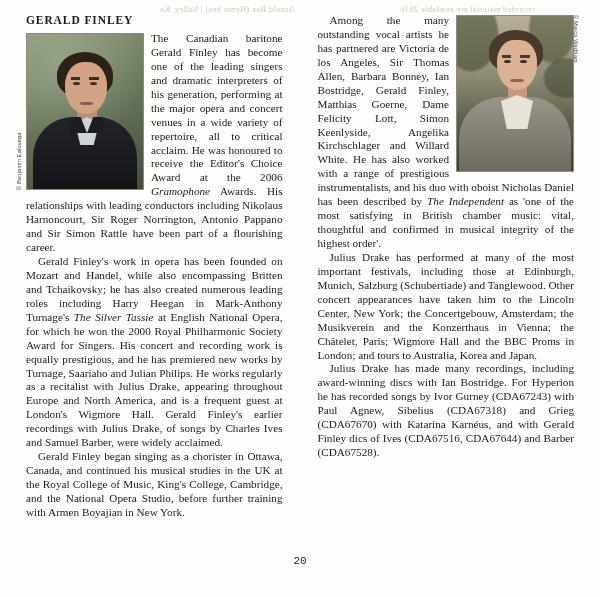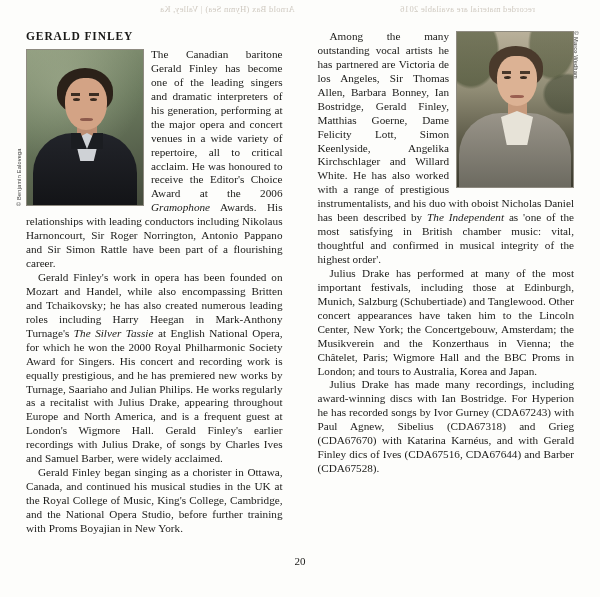--- a/index.html
+++ b/index.html
@@ -32,21 +32,21 @@
     letter-spacing: .3px;
     white-space: nowrap;
     overflow: hidden;
   }
   .bleed span { position: absolute; }
   .bleed .b1 { left: 160px; transform: scaleX(-1); }
   .bleed .b2 { left: 400px; transform: scaleX(-1); }
 
   .cols {
     position: absolute;
-    top: 30px;
+    top: 14px;
     left: 26px;
     width: 548px;
     display: flex;
     gap: 35px;
   }
   .col { width: 263px; }
 
   h2.name {
     font-family: "Liberation Serif", serif;
     font-size: 11.5px;
@@ -235,21 +235,21 @@
   p.body.first { text-indent: 0; }
   p.body + p.body { margin-top: 0; }
   .ital { font-style: italic; margin-top: 24px; }
 
   .folio {
     position: absolute;
     left: 0; right: 0;
     bottom: 30px;
     text-align: center;
     font-size: 11px;
-    font-family: Liberation Serif, serif;
+    font-family: Liberation Mono, monospace;
   }
 </style>
 </head>
 <body>
 
 <div class="page">
 
   <div class="bleed">
     <span class="b1">Arnold Bax (Hymn Sea) | Valley, Ka</span>
     <span class="b2">recorded material are available 2016</span>
@@ -274,21 +274,21 @@
           <div class="ph1-face"></div>
           <div class="ph1-brows"></div>
           <div class="ph1-eyeL"></div>
           <div class="ph1-eyeR"></div>
           <div class="ph1-mouth"></div>
         </div>
       </div>
 
       <p class="body first">The Canadian baritone Gerald Finley has become one of the leading singers and dramatic interpreters of his generation, performing at the major opera and concert venues in a wide variety of repertoire, all to critical acclaim. He was honoured to receive the Editor's Choice Award at the 2006 <span class="ital">Gramophone</span> Awards. His relationships with leading conductors including Nikolaus Harnoncourt, Sir Roger Norrington, Antonio Pappano and Sir Simon Rattle have been part of a flourishing career.</p>
       <p class="body">Gerald Finley's work in opera has been founded on Mozart and Handel, while also encompassing Britten and Tchaikovsky; he has also created numerous leading roles including Harry Heegan in Mark-Anthony Turnage's <span class="ital">The Silver Tassie</span> at English National Opera, for which he won the 2000 Royal Philharmonic Society Award for Singers. His concert and recording work is equally prestigious, and he has premiered new works by Turnage, Saariaho and Julian Philips. He works regularly as a recitalist with Julius Drake, appearing throughout Europe and North America, and is a frequent guest at London's Wigmore Hall. Gerald Finley's earlier recordings with Julius Drake, of songs by Charles Ives and Samuel Barber, were widely acclaimed.</p>
-      <p class="body">Gerald Finley began singing as a chorister in Ottawa, Canada, and continued his musical studies in the UK at the Royal College of Music, King's College, Cambridge, and the National Opera Studio, before further training with Proms Boyajian in New York.</p>
+      <p class="body">Gerald Finley began singing as a chorister in Ottawa, Canada, and continued his musical studies in the UK at the Royal College of Music, King's College, Cambridge, and the National Opera Studio, before further training with Armen Boyajian in New York.</p>
     </div>
 
     <div class="col">
 
       <div class="portrait-wrap right">
         <div class="credit right">
           <span>© Marco Wedham</span>
         </div>
         <div class="photo p2">
           <div class="ph2-bg"></div>

